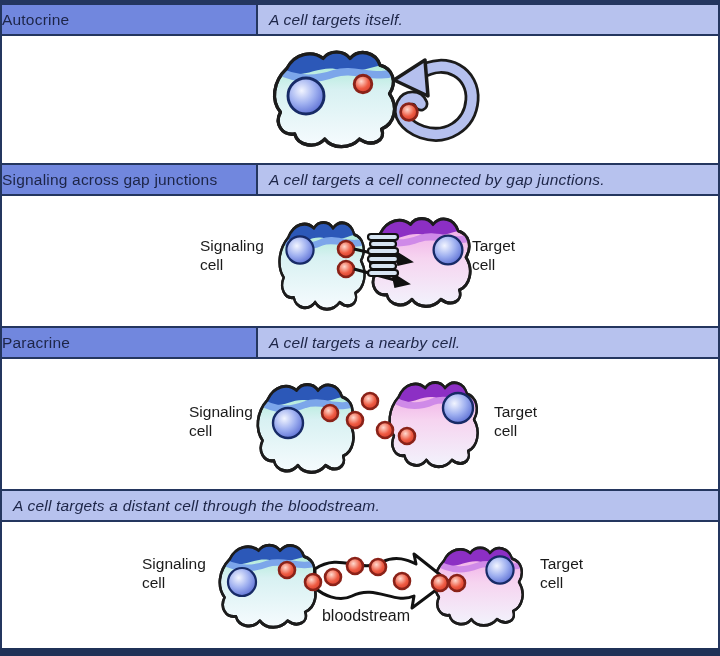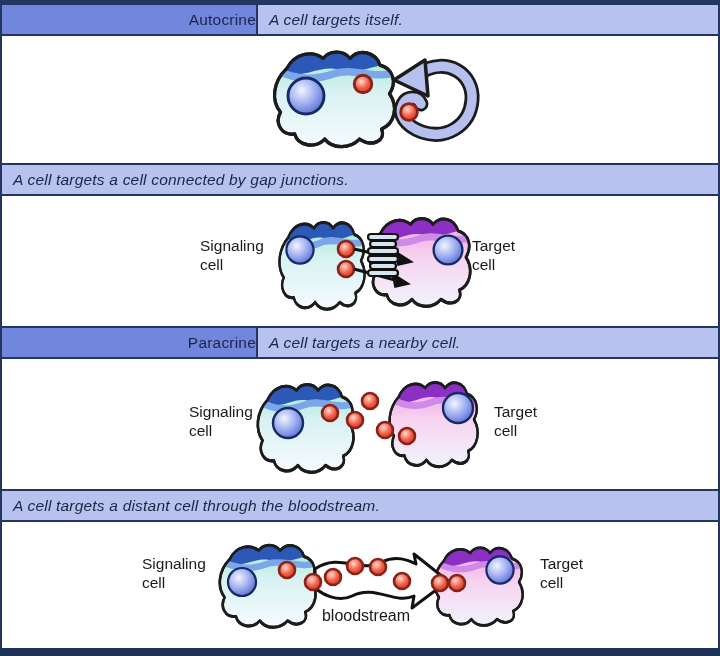--- a/index.html
+++ b/index.html
@@ -10,21 +10,21 @@
   }
   .topbar{height:5px;background:#24365f;}
   .bottombar{height:8px;background:#1f3157;}
   .hdr{
     display:flex;height:29px;
     border-left:2px solid #24365f;border-right:2px solid #24365f;border-bottom:2px solid #24365f;
   }
   .hdr.bt{border-top:2px solid #24365f;}
   .hdr-left{
     width:254px;background:#7187de;border-right:2px solid #24365f;
-    display:flex;align-items:center;justify-content:flex-end;
+    display:flex;align-items:center;justify-content:flex-start;
   }
   .hdr-right{
     flex:1;background:#b7c2ee;display:flex;align-items:center;padding-left:11px;font-style:italic;
   }
   .hdr span{
     font-size:15.5px;color:#1d2547;letter-spacing:.2px;
   }
   .illus{
     position:relative;background:#ffffff;
     border-left:2px solid #24365f;border-right:2px solid #24365f;
@@ -116,20 +116,23 @@
           <polygon points="394,44 425,24 428,60" fill="#b5c0ee" stroke="#1b1b1b" stroke-width="3.5" stroke-linejoin="round"></polygon>
         </g>
         <use href="#ligand" transform="translate(409,76) scale(1.05)"></use>
       </g>
     </svg>
   </div>
 </div>
 
 <div>
   <div class="hdr bt">
+    <div class="hdr-left">
+      <span>Signaling across gap junctions</span>
+    </div>
     <div class="hdr-right">
       <span>A cell targets a cell connected by gap junctions.</span>
     </div>
   </div>
   <div class="illus" style="height:130px">
     <svg width="716" height="130" viewBox="0 0 716 130">
       <g transform="translate(-2,0)">
         <use href="#cellGreen" transform="translate(277,20) scale(0.56,0.77)"></use>
         <use href="#cellPink" transform="translate(367,16) scale(0.66,0.78)"></use>
         <use href="#nucleus" transform="translate(300,54) scale(0.68)"></use>

